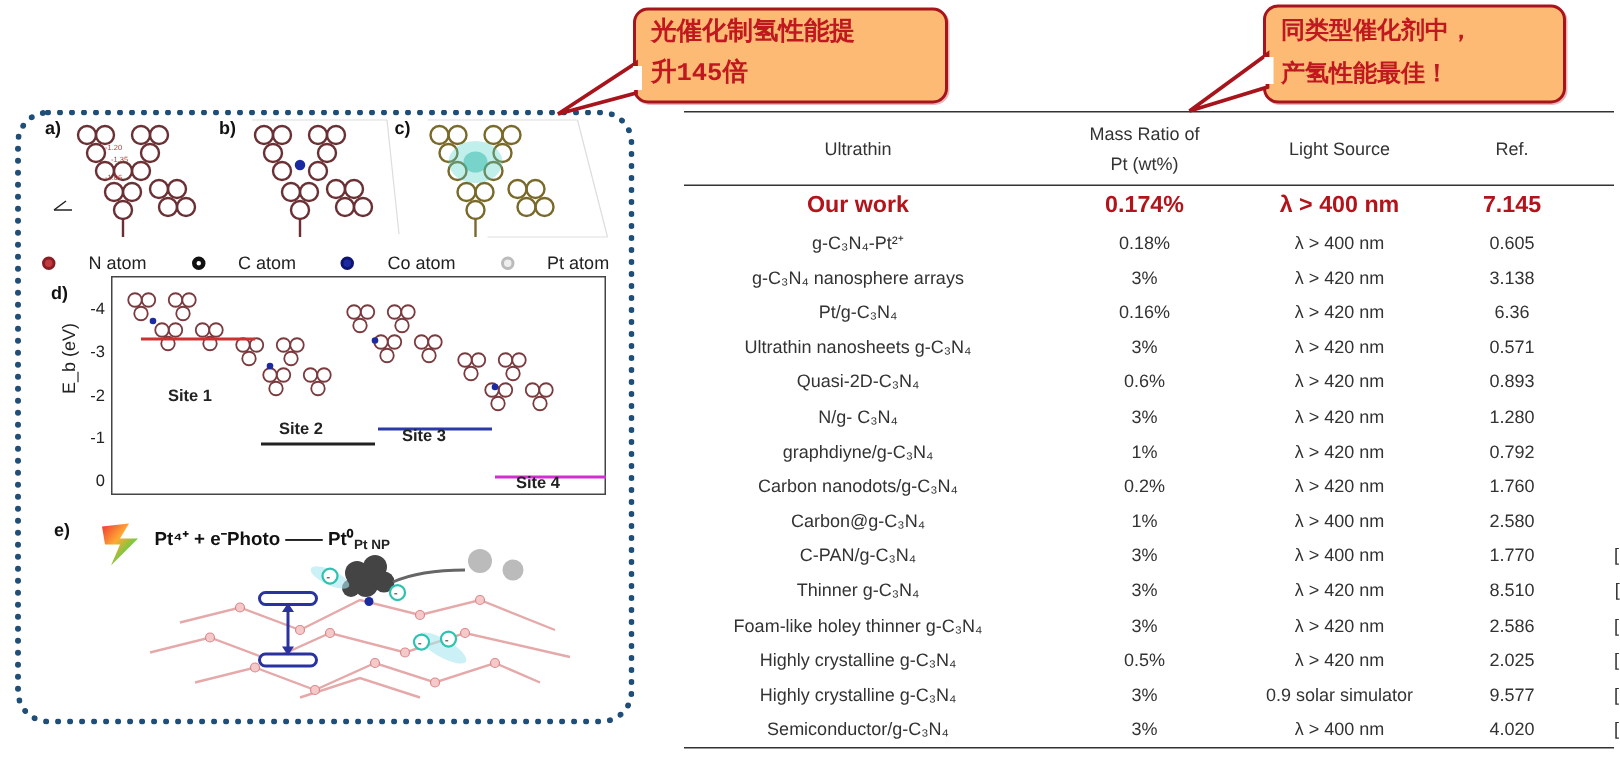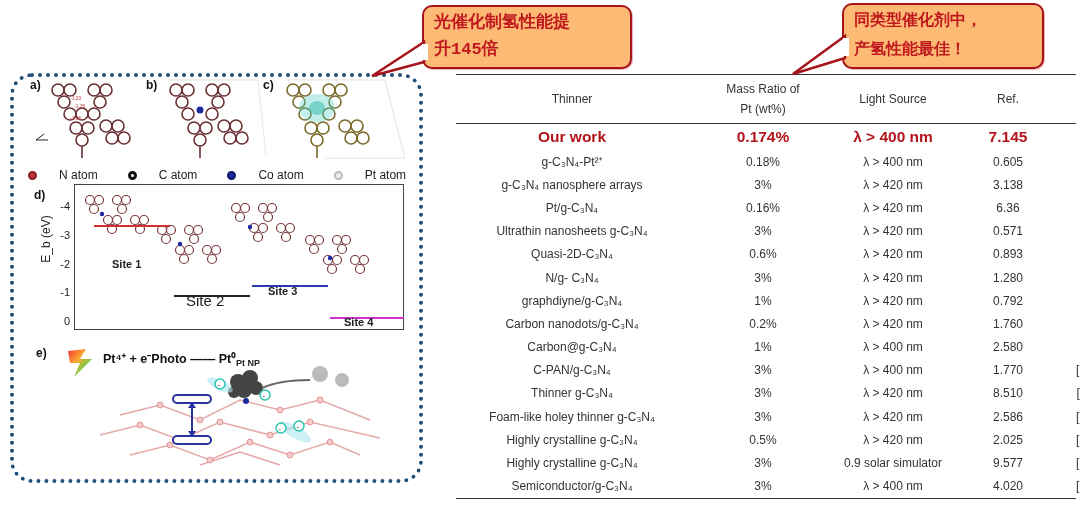--- a/index.html
+++ b/index.html
@@ -225,21 +225,21 @@
       <circle cx="106" cy="60" r="2.2"></circle>
       <circle cx="176" cy="43" r="2.2"></circle>
       <circle cx="256" cy="74" r="2.2"></circle>
     </g>
   <line x1="20" y1="42" x2="96" y2="42" stroke="#d03030" stroke-width="2"></line>
   <line x1="100" y1="112" x2="176" y2="112" stroke="#222" stroke-width="2"></line>
   <line x1="178" y1="102" x2="254" y2="102" stroke="#2a3aa8" stroke-width="2"></line>
   <line x1="256" y1="134" x2="332" y2="134" stroke="#d030d0" stroke-width="2"></line>
 </svg>
 <span style="position:absolute;left:112px;top:258px;font-size:11px;font-weight:bold;">Site 1</span>
-<span style="position:absolute;left:186px;top:292px;font-size:15px;font-weight:normal;">Site 2</span>
+<span style="position:absolute;left:186px;top:280px;font-size:11px;font-weight:bold;">Site 2</span>
 <span style="position:absolute;left:268px;top:285px;font-size:11px;font-weight:bold;">Site 3</span>
 <span style="position:absolute;left:344px;top:316px;font-size:11px;font-weight:bold;">Site 4</span>
 
 <span class="lbl" style="left:36px;top:346px;">e)</span>
 <svg style="position:absolute;left:66px;top:347px;" width="34" height="32">
   <defs>
       <linearGradient id="rb" x1="0" y1="0" x2="1" y2="1">
         <stop offset="0" stop-color="#e33"></stop>
         <stop offset="0.4" stop-color="#fa3"></stop>
         <stop offset="0.7" stop-color="#6c4"></stop>
@@ -297,21 +297,21 @@
   <circle cx="219" cy="66" r="5" fill="#fff" stroke="#2cc3b0" stroke-width="1.5"></circle>
     <text x="216.5" y="69" font-size="8" fill="#222">-</text>
   <path d="M230,20 Q200,20 182,28" fill="none" stroke="#666" stroke-width="2"></path>
   <circle cx="240" cy="14" r="8" fill="#bbb"></circle>
     <circle cx="262" cy="20" r="7" fill="#bbb"></circle>
 </svg>
 
 <div class="tbl">
   <div class="rule-top"></div>
   <div class="hdr">
-    <div>Thinner</div>
+    <div>Ultrathin</div>
     <div>
         <div>Mass Ratio of</div>
         <div>Pt (wt%)</div>
       </div>
     <div>Light Source</div>
     <div>Ref.</div>
   </div>
   <div class="rule-mid"></div>
   <div class="row ours">
     <div>Our work</div>

